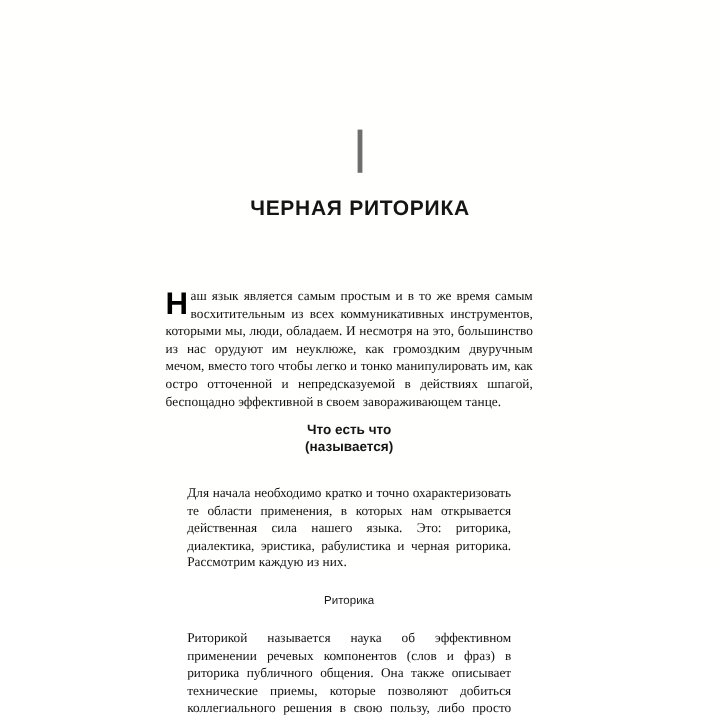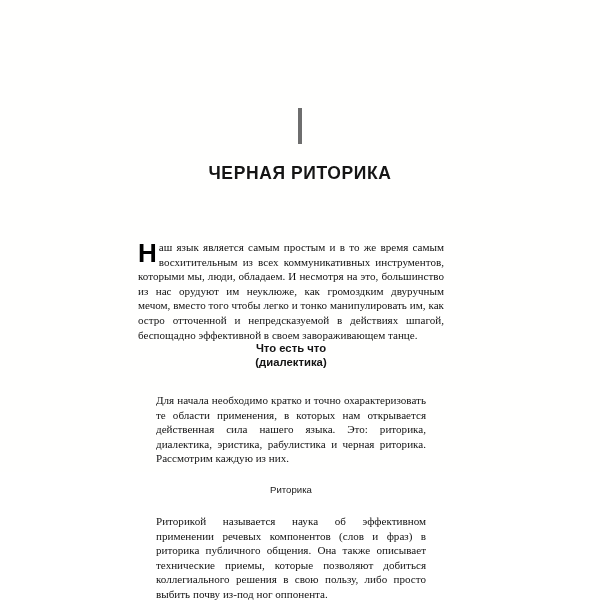--- a/index.html
+++ b/index.html
@@ -88,21 +88,21 @@
     font-family: "Liberation Sans", sans-serif;
     font-weight: bold;
     font-size: 26px;
     line-height: 25px;
     margin: 1px 2px 0 0;
     color: #000000;
   }
 
   
   .section-heading {
-    margin-top: 0;
+    margin-top: 11px;
     text-align: center;
     font-family: "Liberation Sans", sans-serif;
     font-weight: bold;
     font-size: 11.3px;
     line-height: 13.4px;
     color: #141414;
   }
 
   .section-heading .line {
     display: block;
@@ -133,21 +133,21 @@
   </div>
 
   <div class="chapter-title">ЧЕРНАЯ РИТОРИКА</div>
 
   <div class="text-column">
 
     <p class="body-par dropcap-par"><span class="dropcap">Н</span><span>аш язык является самым простым и в то же время самым восхитительным из всех коммуникативных инструментов, которыми мы, люди, обладаем. И несмотря на это, большинство из нас орудуют им неуклюже, как громоздким двуручным мечом, вместо того чтобы легко и тонко манипулировать им, как остро отточенной и непредсказуемой в действиях шпагой, беспощадно эффективной в своем завораживающем танце.</span></p>
 
     <div class="section-heading">
       <span class="line">Что есть что</span>
-      <span class="line">(диалектика)</span>
+      <span class="line">(называется)</span>
     </div>
 
     <div class="heading-gap"></div>
 
     <p class="body-par">Для начала необходимо кратко и точно охарактеризовать те области применения, в которых нам открывается действенная сила нашего языка. Это: риторика, диалектика, эристика, рабулистика и черная риторика. Рассмотрим каждую из них.</p>
 
     <div class="sub-heading">Риторика</div>
 
     <p class="body-par">Риторикой называется наука об эффективном применении речевых компонентов (слов и фраз) в риторика публичного общения. Она также описывает технические приемы, которые позволяют добиться коллегиального решения в свою пользу, либо просто выбить почву из-под ног оппонента.</p>
 

